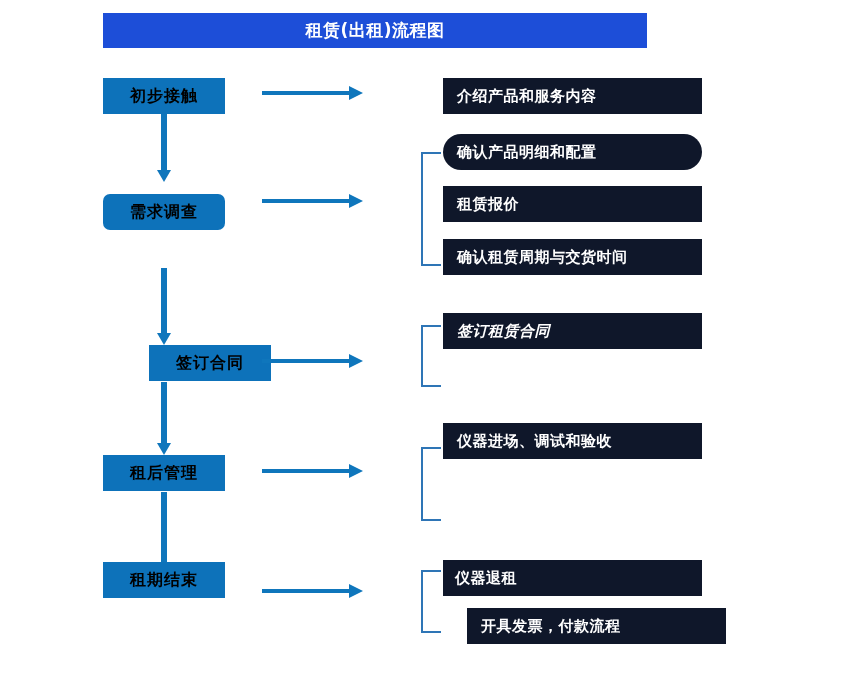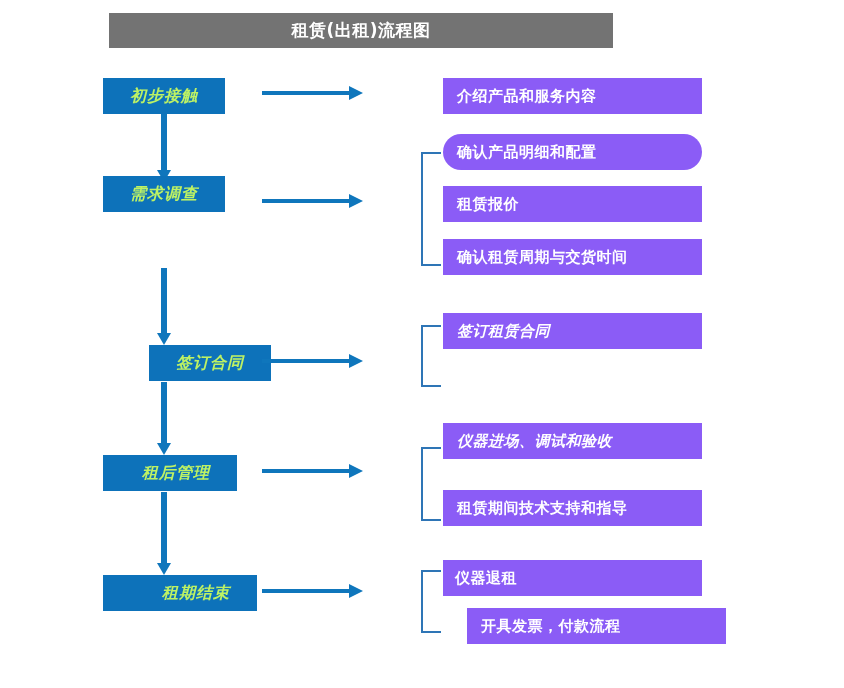--- a/index.html
+++ b/index.html
@@ -19,58 +19,57 @@
     position: absolute;
     left: 0;
     top: 0;
     width: 844px;
     height: 688px;
   }
 
   
   .title-bar {
     position: absolute;
-    left: 109px;
+    left: 103px;
     top: 13px;
-    width: 504px;
+    width: 544px;
     height: 35px;
-    background: #737373;
+    background: #1d4ed8;
     color: #ffffff;
     display: flex;
     align-items: center;
     justify-content: center;
     font-size: 17px;
     font-weight: bold;
     letter-spacing: 0.5px;
   }
 
   
   .stage-box {
     position: absolute;
     left: 103px;
     width: 122px;
     height: 36px;
     background: #0D72BA;
-    color: #bef264;
+    color: #000000;
     display: flex;
     align-items: center;
     justify-content: center;
     font-size: 16px;
     font-weight: bold;
     letter-spacing: 1px;
-    font-style: italic;
   }
 
   
   .detail-box {
     position: absolute;
     left: 443px;
     width: 259px;
     height: 36px;
-    background: #8b5cf6;
+    background: #0f172a;
     color: #ffffff;
     display: flex;
     align-items: center;
     font-size: 15px;
     font-weight: bold;
     padding-left: 14px;
     box-sizing: border-box;
     letter-spacing: 0.5px;
   }
 
@@ -162,21 +161,21 @@
     <div class="head"></div>
   </div>
 
   <div class="detail-box" style="top:78px;">介绍产品和服务内容</div>
 
   <div class="v-arrow" style="top:114px; height:68px;">
     <div class="shaft" style="bottom:12px; top:0;"></div>
     <div class="head"></div>
   </div>
 
-  <div class="stage-box" style="top:176px;">需求调查</div>
+  <div class="stage-box" style="top:194px;border-radius:7px;">需求调查</div>
 
   <div class="h-arrow" style="top:194px;">
     <div class="shaft"></div>
     <div class="head"></div>
   </div>
 
   <div class="bracket" style="top:152px; height:114px;">
     <div class="spine"></div>
     <div class="stub top"></div>
     <div class="stub bottom"></div>
@@ -204,42 +203,41 @@
     <div class="stub bottom"></div>
   </div>
 
   <div class="detail-box" style="top:313px;font-style:italic;">签订租赁合同</div>
 
   <div class="v-arrow" style="top:382px; height:73px;">
     <div class="shaft" style="bottom:12px; top:0;"></div>
     <div class="head"></div>
   </div>
 
-  <div class="stage-box" style="top:455px;padding-left:12px;">租后管理</div>
+  <div class="stage-box" style="top:455px;">租后管理</div>
 
   <div class="h-arrow" style="top:464px;">
     <div class="shaft"></div>
     <div class="head"></div>
   </div>
 
   <div class="bracket" style="top:447px; height:74px;">
     <div class="spine"></div>
     <div class="stub top"></div>
     <div class="stub bottom"></div>
   </div>
 
-  <div class="detail-box" style="top:423px;font-style:italic;">仪器进场、调试和验收</div>
-  <div class="detail-box" style="top:490px;">租赁期间技术支持和指导</div>
+  <div class="detail-box" style="top:423px;">仪器进场、调试和验收</div>
 
   <div class="v-arrow" style="top:492px; height:83px;">
     <div class="shaft" style="bottom:12px; top:0;"></div>
     <div class="head"></div>
   </div>
 
-  <div class="stage-box" style="top:575px;padding-left:32px;">租期结束</div>
+  <div class="stage-box" style="top:562px;">租期结束</div>
 
   <div class="h-arrow" style="top:584px;">
     <div class="shaft"></div>
     <div class="head"></div>
   </div>
 
   <div class="bracket" style="top:570px; height:63px;">
     <div class="spine"></div>
     <div class="stub top"></div>
     <div class="stub bottom"></div>

